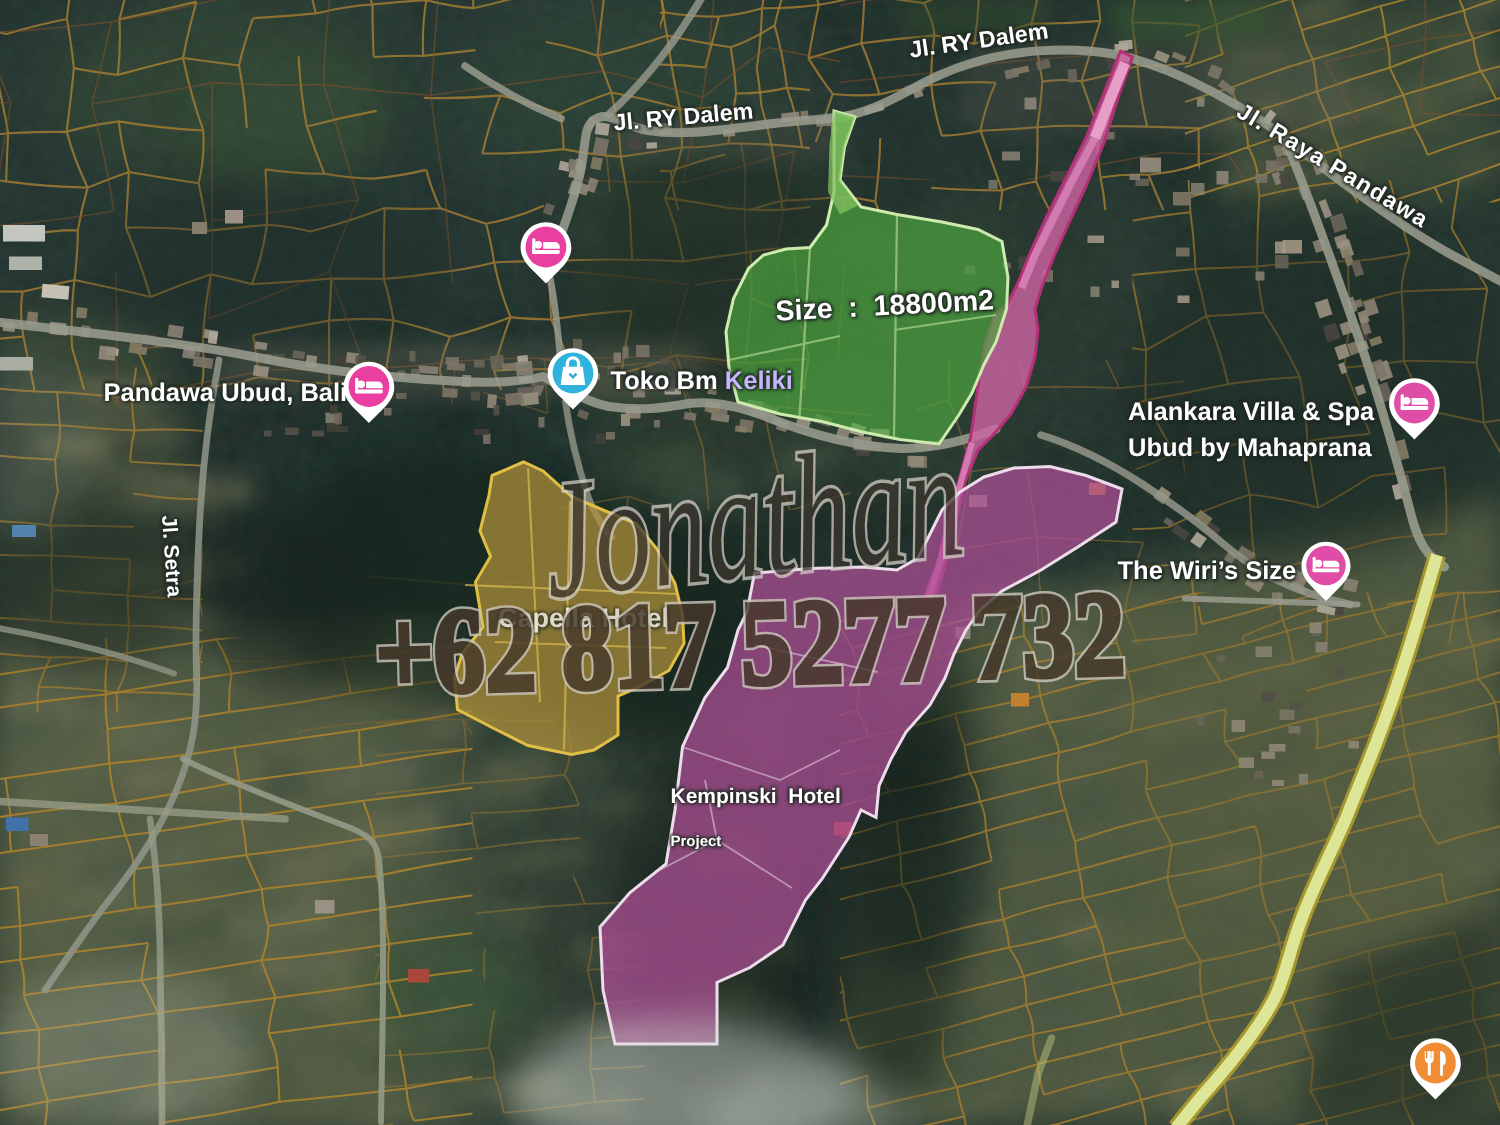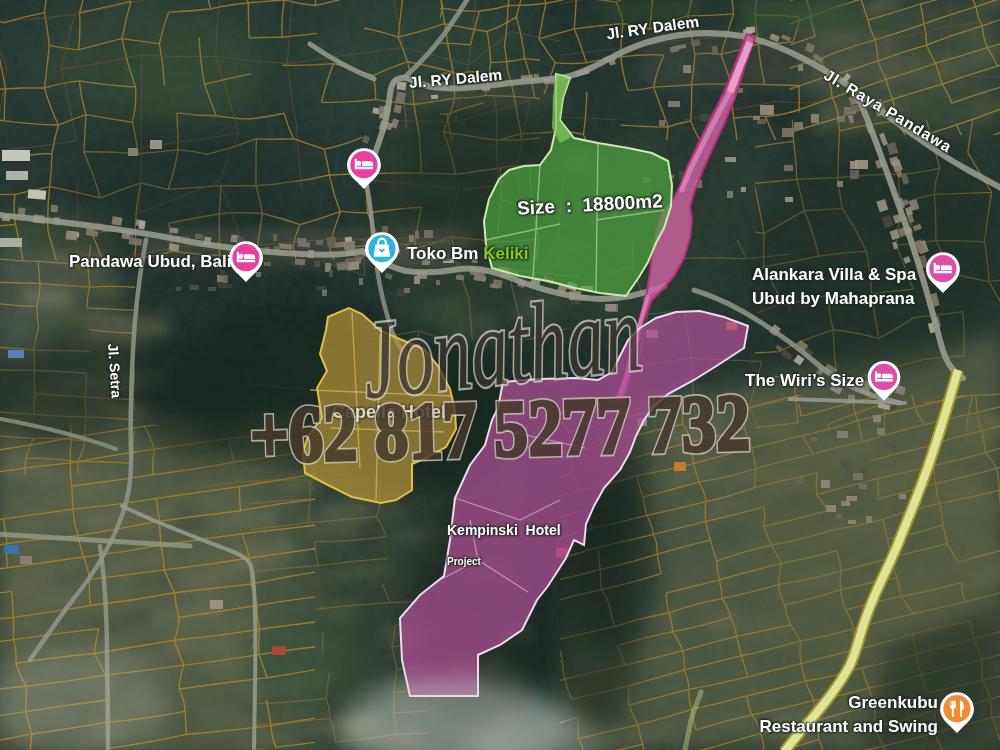--- a/index.html
+++ b/index.html
@@ -821,27 +821,26 @@
 
 <div class="lbl" style="left:606px;top:19px;font-size:15.5px;transform:rotate(-8deg)">Jl.&nbsp;RY&nbsp;Dalem</div>
 
 <div class="lbl" style="left:830px;top:66px;font-size:15.5px;transform:rotate(31deg);transform-origin:0 0"><span style="letter-spacing:1px">Jl.&nbsp;Raya&nbsp;Pandawa</span></div>
 
 <div class="lbl" style="left:121px;top:343px;font-size:14px;transform:rotate(86deg);transform-origin:0 0">Jl.&nbsp;Setra</div>
 
 
 <div class="lbl" style="left:69px;top:252px;font-size:17px">Pandawa Ubud, Bali</div>
 
-<div class="lbl" style="left:407px;top:244px;font-size:17px">Toko Bm <span style="color:#84cc16">Keliki</span></div>
+<div class="lbl" style="left:407px;top:244px;font-size:17px">Toko Bm <span style="color:#c4b5fd">Keliki</span></div>
 
 <div class="lbl" style="left:752px;top:263px;font-size:17px;line-height:24px">Alankara Villa &amp; Spa<br>Ubud by Mahaprana</div>
 
 <div class="lbl" style="left:745px;top:371px;font-size:17px">The Wiri’s Size</div>
 
-<div class="lbl" style="left:750px;top:691px;font-size:17px;line-height:24px;width:188px;text-align:right">Greenkubu<br>Restaurant and Swing</div>
 
 <svg width="44" height="50" viewBox="0 0 44 50" style="position:absolute;left:342px;top:144px">
 <g transform="scale(0.939) translate(1.4,0)">
 <path d="M22 4.5 C32.0 4.5 40 12.5 40 22.5 C40 29.8 35 35 30.2 39.8 L22 48 L13.8 39.8 C9 35 4 29.8 4 22.5 C4 12.5 12.0 4.5 22 4.5 Z" fill="#fff"></path>
 <circle cx="22" cy="22" r="14.5" fill="#e83fa0"></circle>
 <g fill="#fff">
           <circle cx="16.5" cy="20.5" r="2.7"></circle>
           <path d="M20 18.5 h8.4 a3.4 3.4 0 0 1 3.4 3.4 v1.4 h-11.8 Z"></path>
           <rect x="12.2" y="24.2" width="19.6" height="2.7" rx="1"></rect>
           <rect x="12.2" y="15.8" width="2.3" height="11.1" rx="1"></rect>

